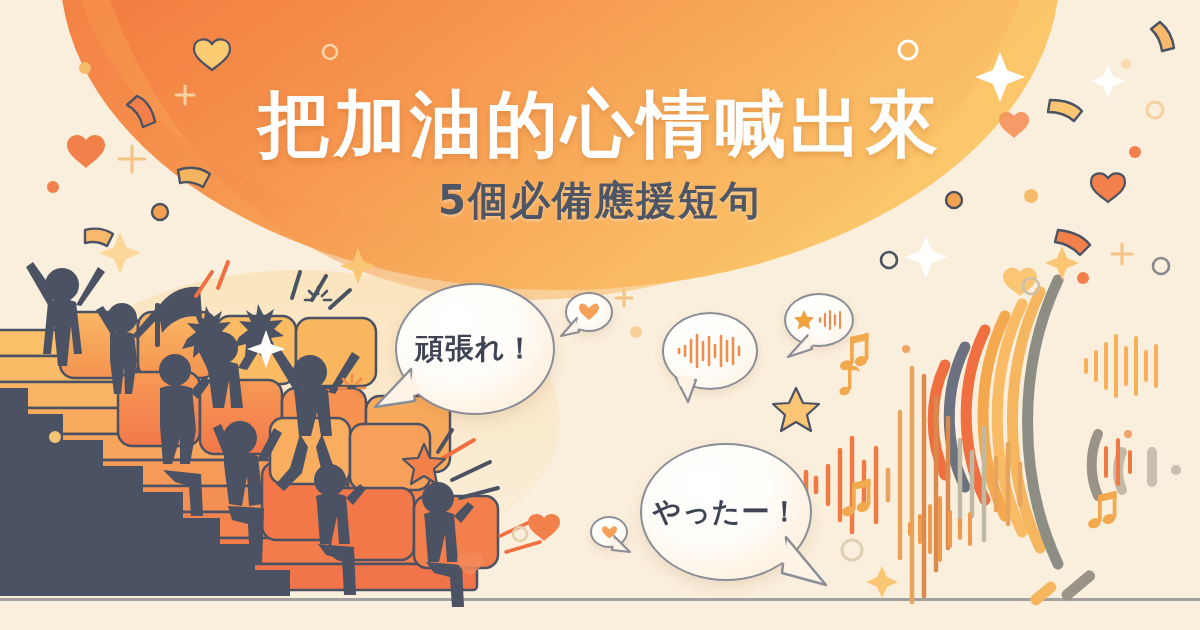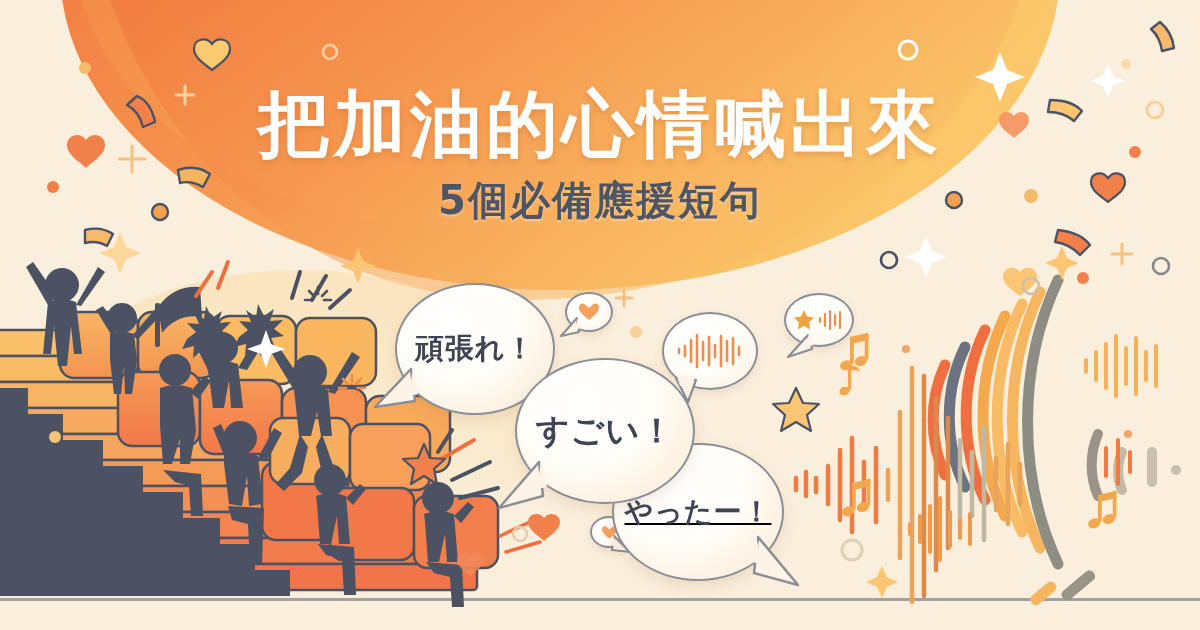--- a/index.html
+++ b/index.html
@@ -41,21 +41,21 @@
   }
   .bubble .txt{
     font-size:30px;font-weight:bold;color:#3e4453;letter-spacing:1px;
     white-space:nowrap;
   }
 
   #b-ganbare{left:395px;top:283px;width:160px;height:132px;}
   #b-ganbare .txt{font-size:29px;}
   #b-sugoi{left:515px;top:358px;width:180px;height:146px;z-index:6;}
   #b-sugoi .txt{font-size:33px;}
-  #b-yatta{left:612px;top:443px;width:172px;height:138px;z-index:5;text-decoration:underline;}
+  #b-yatta{left:640px;top:443px;width:172px;height:138px;z-index:5;}
   #b-yatta .txt{font-size:28px;}
 
   .minib{
     position:absolute;border-radius:50%;
     background:radial-gradient(ellipse at 38% 30%, #ffffff 0%, #fffdf8 50%, #fcefdd 100%);
     border:2.2px solid #8a8e97;
     box-shadow:0 4px 9px rgba(170,110,60,.15);
     display:flex;align-items:center;justify-content:center;
     box-sizing:border-box;
   }
@@ -480,27 +480,20 @@
   </div>
 
   <div class="bubble" id="b-ganbare">
     <svg style="position:absolute;left:-28px;bottom:-6px;overflow:visible" width="60" height="56">
       <path d="M42 6 L6 44 L46 38 Z" fill="#fdf3e6" stroke="#8a8e97" stroke-width="2.5" stroke-linejoin="round"></path>
       <path d="M44 4 L50 30 L40 34 Z" fill="#fdf3e6" stroke="none"></path>
     </svg>
     <span class="txt">頑張れ！</span>
   </div>
 
-  <div class="bubble" id="b-sugoi">
-    <svg style="position:absolute;left:-26px;bottom:-14px;overflow:visible" width="64" height="60">
-      <path d="M48 6 L8 52 L52 40 Z" fill="#fdf3e6" stroke="#8a8e97" stroke-width="2.5" stroke-linejoin="round"></path>
-      <path d="M50 4 L56 30 L46 34 Z" fill="#fdf3e6" stroke="none"></path>
-    </svg>
-    <span class="txt">すごい！</span>
-  </div>
 
   <div class="bubble" id="b-yatta">
     <svg style="position:absolute;right:-26px;bottom:-16px;overflow:visible" width="64" height="62">
       <path d="M14 4 L54 52 L10 40 Z" fill="#fdf3e6" stroke="#8a8e97" stroke-width="2.5" stroke-linejoin="round"></path>
       <path d="M12 2 L6 28 L18 32 Z" fill="#fdf3e6" stroke="none"></path>
     </svg>
     <span class="txt">やったー！</span>
   </div>
 
   <div class="minib" id="b-heart">

